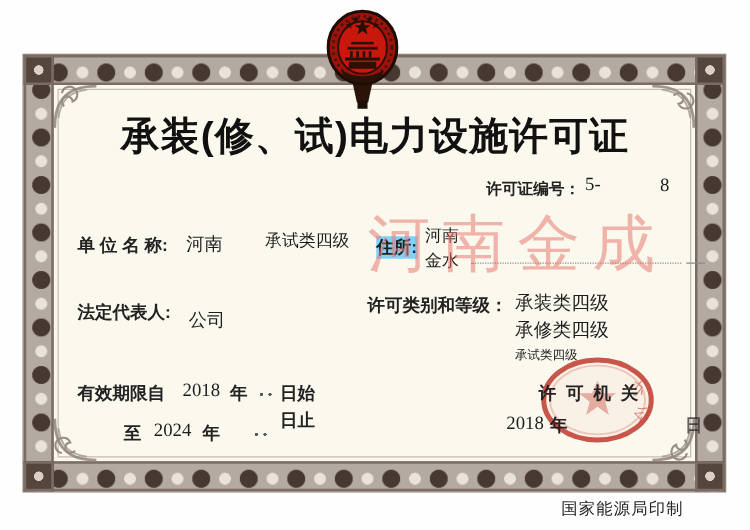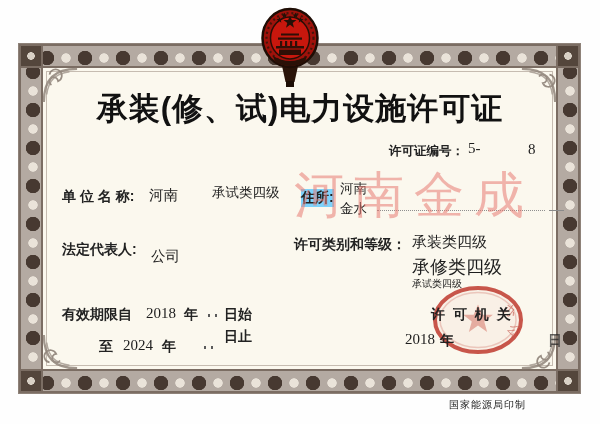--- a/index.html
+++ b/index.html
@@ -81,21 +81,21 @@
     width:14px; height:5px; z-index:6;
     background-image:
       radial-gradient(circle 1.4px at 3px 2.5px, #5a5a5a 95%, rgba(0,0,0,0)),
       radial-gradient(circle 1.4px at 10px 2.5px, #5a5a5a 95%, rgba(0,0,0,0));
   }
 
   .seal { left:430px; top:284px; z-index:5; }
   .authority { letter-spacing:2px; }
   .faded { opacity:.7; }
 
-  .footer { left:449px; top:398px; font-size:10px; color:#222; letter-spacing:1px; }
+  .footer { left:449px; top:398px; font-size:13px; color:#222; letter-spacing:1px; }
 </style>
 </head>
 <body>
 
 <div class="frame">
   <div class="inner-line"></div>
   <div class="strip h top"></div>
   <div class="strip h bottom"></div>
   <div class="strip v left"></div>
   <div class="strip v right"></div>
@@ -172,21 +172,21 @@
 <div class="abs z val" style="left:340px; top:180px; font-size:13.5px;">河南</div>
 <div class="abs z val" style="left:340px; top:200px; font-size:13.5px;">金水</div>
 <div class="abs dotline" style="left:377px; top:203px; width:168px;"></div>
 <div class="abs dashmark" style="left:549px; top:203px; width:15px;"></div>
 
 <div class="abs z lbl" style="left:62px; top:241px;">法定代表人:</div>
 <div class="abs z val" style="left:170px; top:241px;"></div>
 
 <div class="abs z lbl" style="left:294px; top:236px;">许可类别和等级：</div>
 <div class="abs z val" style="left:412px; top:233px; font-size:15px;">承装类四级</div>
-<div class="abs z val" style="left:412px; top:255px; font-size:18px;">承修类四级</div>
+<div class="abs z val" style="left:412px; top:255px; font-size:15px;">承修类四级</div>
 <div class="abs z val" style="left:412px; top:277px; font-size:10px;">承试类四级</div>
 
 <div class="abs z lbl" style="left:62px; top:306px;">有效期限自</div>
 <div class="abs z num" style="left:146px; top:305px;">2018</div>
 <div class="abs z lbl" style="left:184px; top:306px;">年</div>
 <div class="abs mini-dots" style="left:206px; top:313px;"></div>
 <div class="abs z lbl" style="left:224px; top:306px;">日始</div>
 
 <div class="abs z lbl" style="left:99px; top:338px;">至</div>
 <div class="abs z num" style="left:123px; top:337px;">2024</div>

